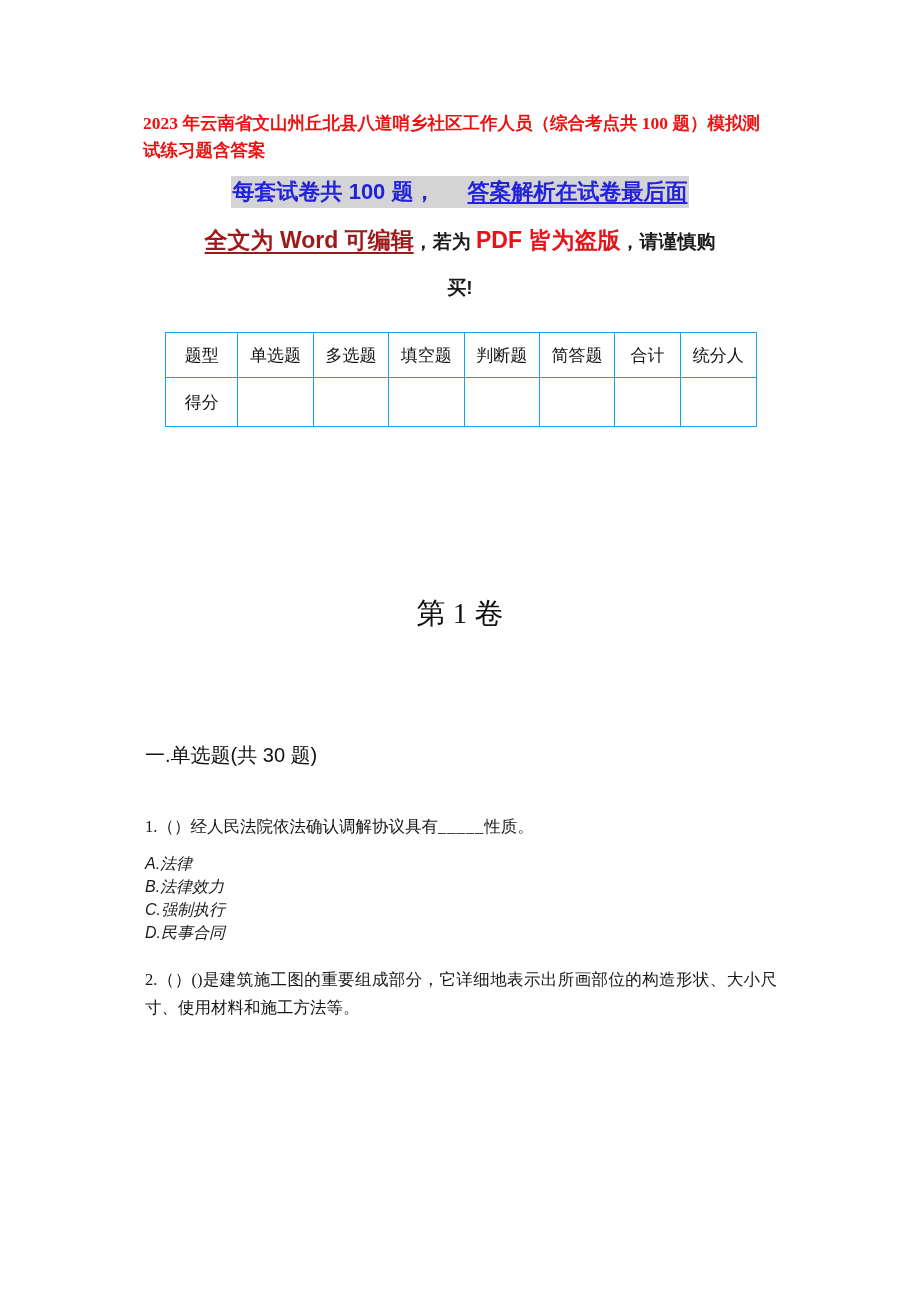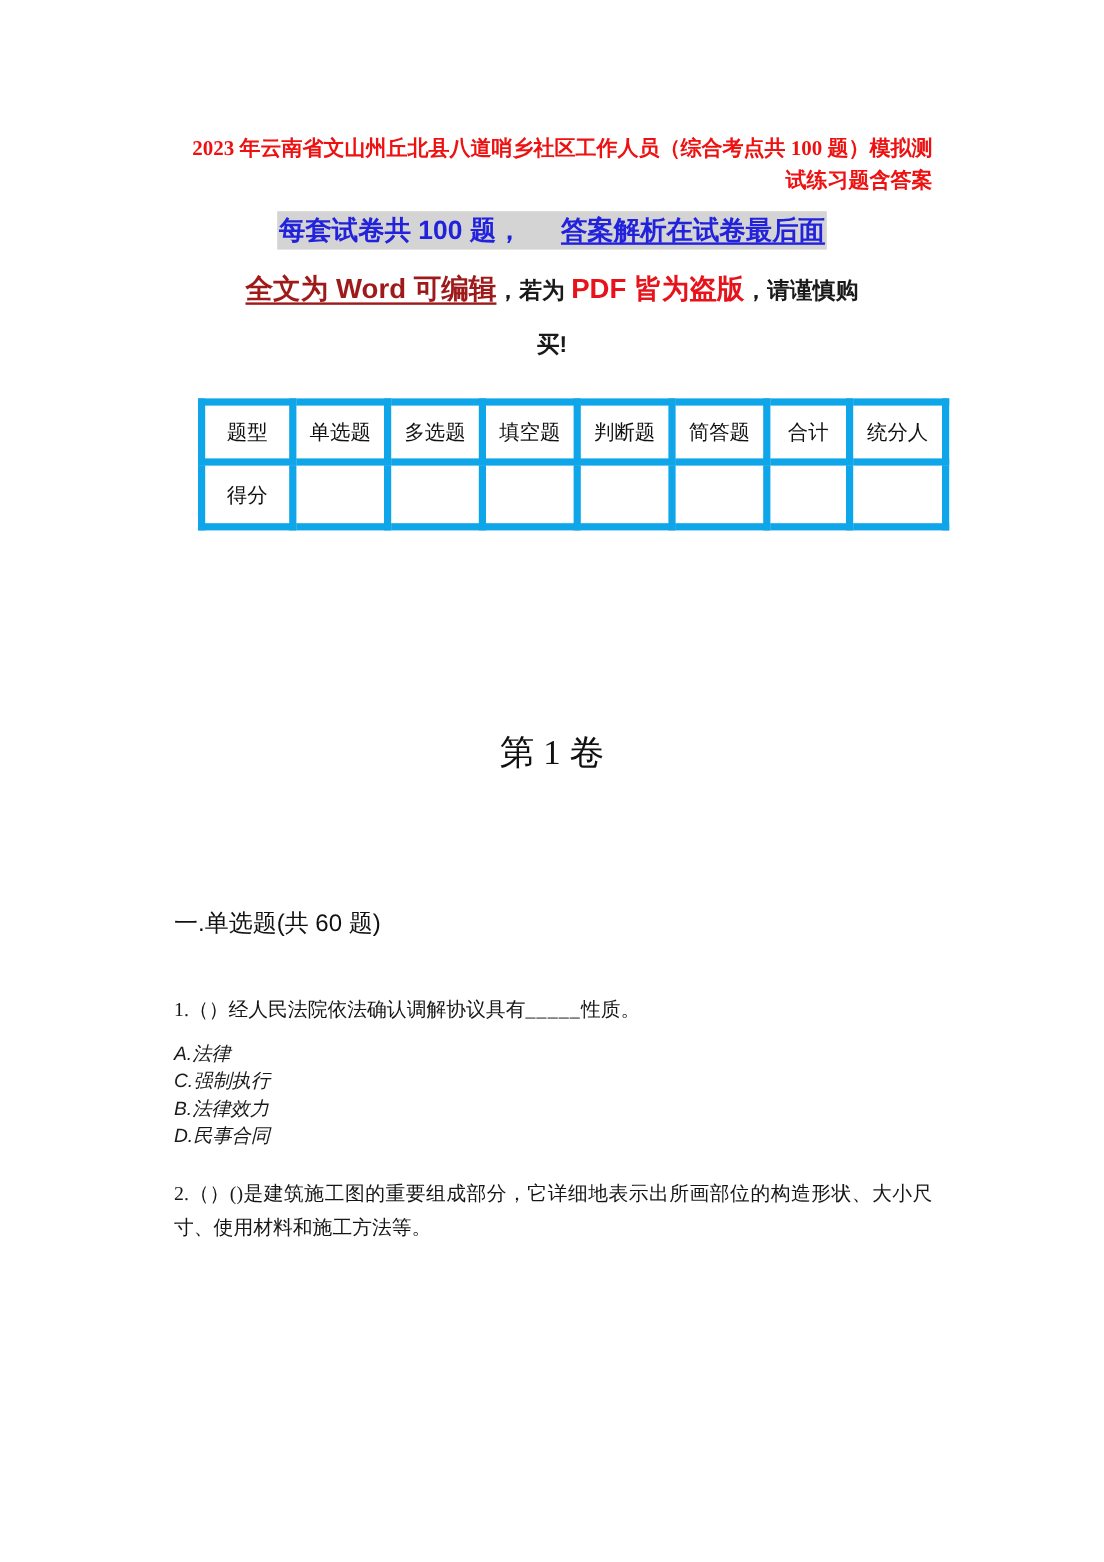--- a/index.html
+++ b/index.html
@@ -33,21 +33,21 @@
 
   
   .doc-title {
     margin: 0;
     padding-top: 110px;
     font-family: "Liberation Serif", "DejaVu Serif", serif;
     font-size: 17.5px;
     line-height: 27px;
     font-weight: bold;
     color: #ee1111;
-    text-align: right;
+    text-align: left;
     letter-spacing: 0px;
   }
 
   
   .info-line-1 {
     margin: 0;
     padding-top: 35px;
     text-align: center;
     font-family: "Liberation Sans", "DejaVu Sans", sans-serif;
     font-size: 22px;
@@ -122,21 +122,21 @@
   .table-wrap {
     padding-top: 28px;
     padding-left: 22px;
   }
   table.score-table {
     border-collapse: collapse;
     width: 592px;
     table-layout: fixed;
   }
   table.score-table td {
-    border: 6px solid #0ea5e9;
+    border: 1px solid #0ea5e9;
     height: 44px;
     text-align: center;
     vertical-align: middle;
     font-family: "Liberation Serif", "DejaVu Serif", serif;
     font-size: 17px;
     color: #111111;
     padding: 0;
   }
   table.score-table tr.row-2 td {
     height: 48px;
@@ -249,30 +249,30 @@
             <td class="c5"></td>
             <td class="c6"></td>
             <td class="c7"></td>
           </tr>
         </tbody>
       </table>
     </div>
 
     <p class="volume-heading">第 1 卷</p>
 
-    <p class="section-heading">一.单选题(共 60 题)</p>
+    <p class="section-heading">一.单选题(共 30 题)</p>
 
     <div class="questions">
 
       <div class="question">
         <p class="q-stem"><span>1.（）经人民法院依法确认调解协议具有</span><span class="blank">_____</span><span>性质。</span></p>
         <div class="q-options">
           <div class="q-option">A.法律</div>
+          <div class="q-option">B.法律效力</div>
           <div class="q-option">C.强制执行</div>
-          <div class="q-option">B.法律效力</div>
           <div class="q-option">D.民事合同</div>
         </div>
       </div>
 
       <div class="q-gap"></div>
 
       <div class="question">
         <p class="q-stem">2.（）()是建筑施工图的重要组成部分，它详细地表示出所画部位的构造形状、大小尺寸、使用材料和施工方法等。</p>
       </div>
 

